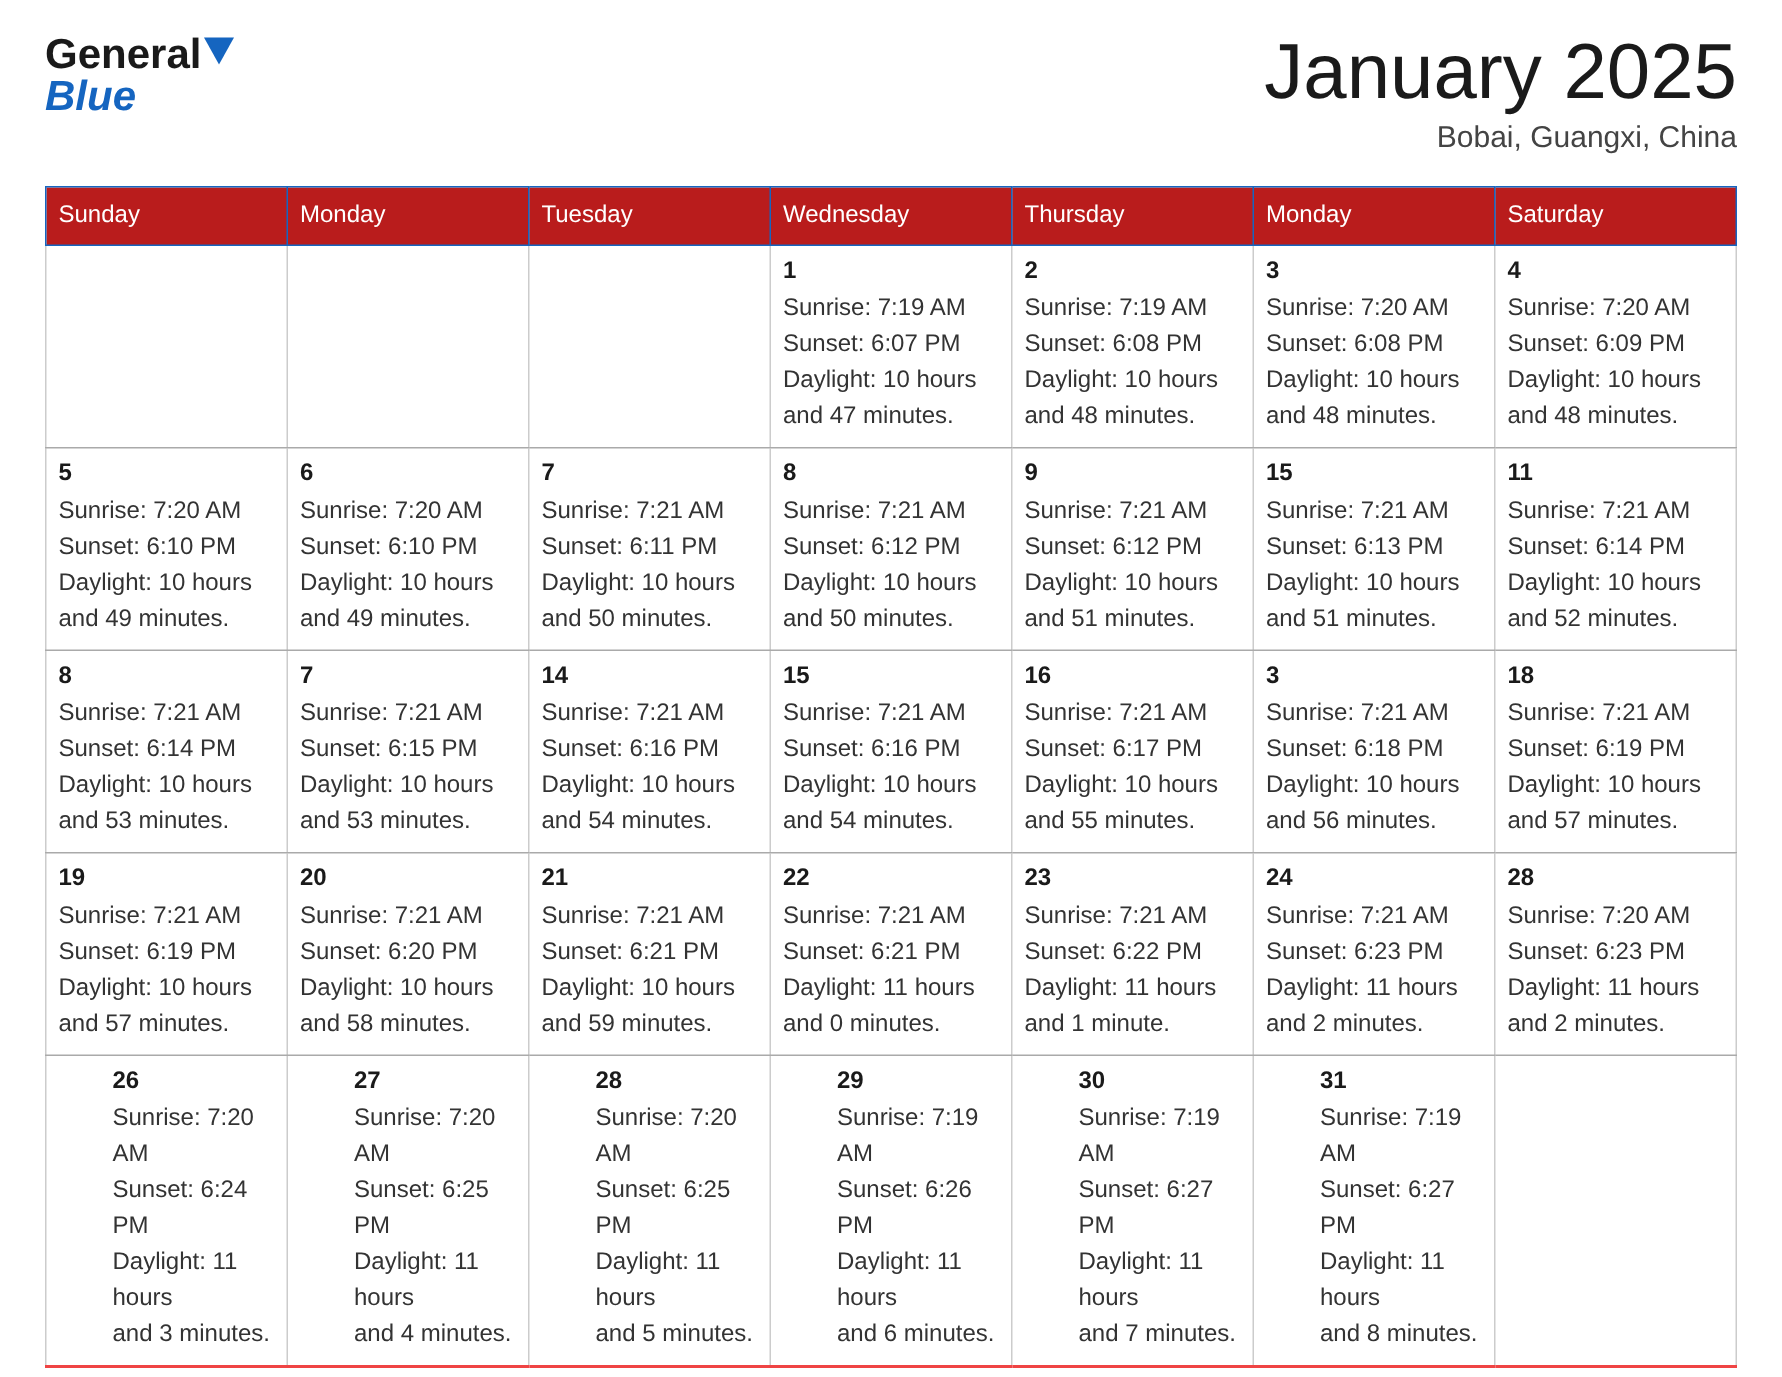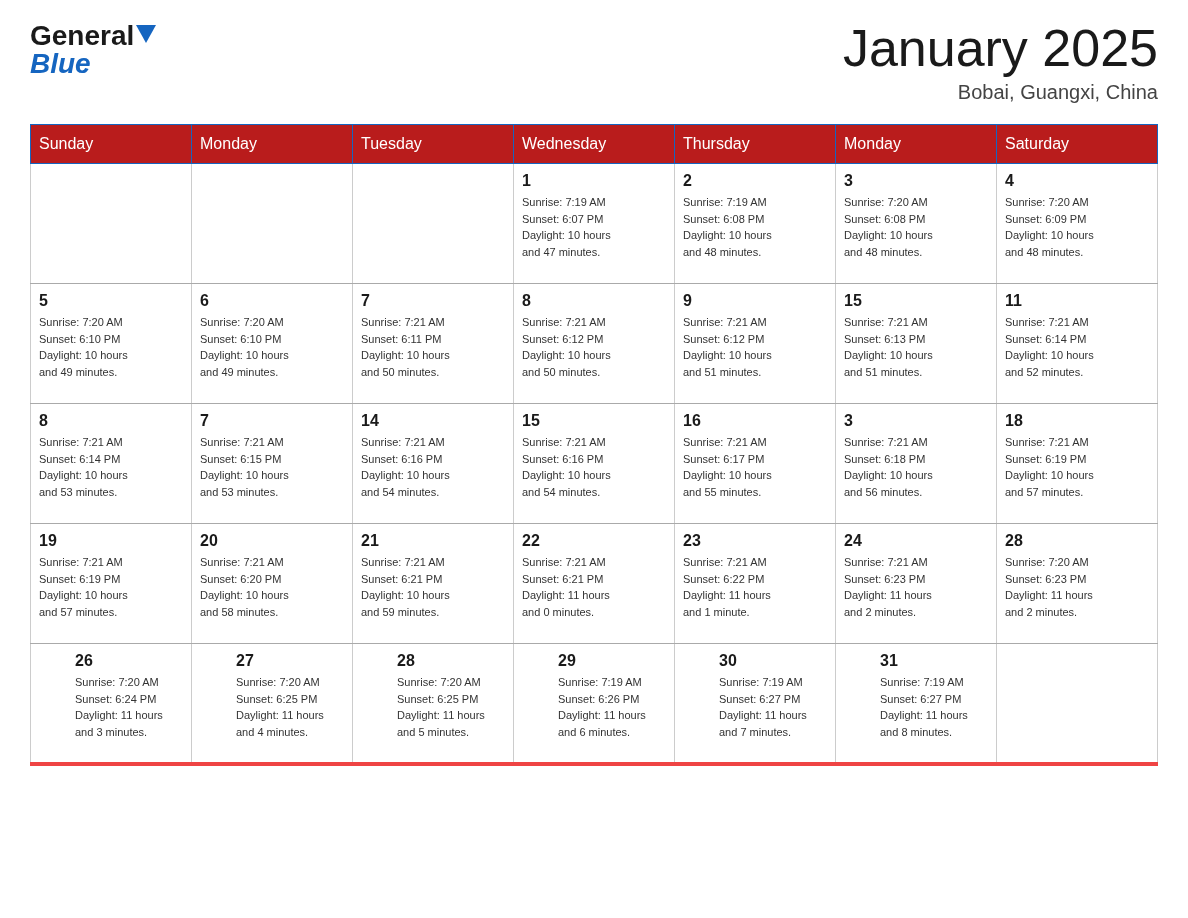--- a/index.html
+++ b/index.html
@@ -75,32 +75,32 @@
       min-height: 100px;
       height: 120px;
     }
     .day-number {
       font-size: 16px;
       font-weight: bold;
       color: #1a1a1a;
       margin-bottom: 4px;
     }
     .day-info {
-      font-size: 11px;
+      font-size: 16px;
       color: #333;
       line-height: 1.5;
     }
     .empty-cell {
       background: #fff;
     }
     .calendar tr td {
       border-bottom: 1px solid #aaa;
     }
     .calendar tbody tr:last-child td {
-      border-bottom: 4px solid #ef4444;
+      border-bottom: 2px solid #ef4444;
       padding-left: 44px;
     }
   </style>
 </head>
 <body>
 
 <div class="header">
   <div class="logo">
     <div class="logo-text-wrap">
       <div class="logo-line1">

